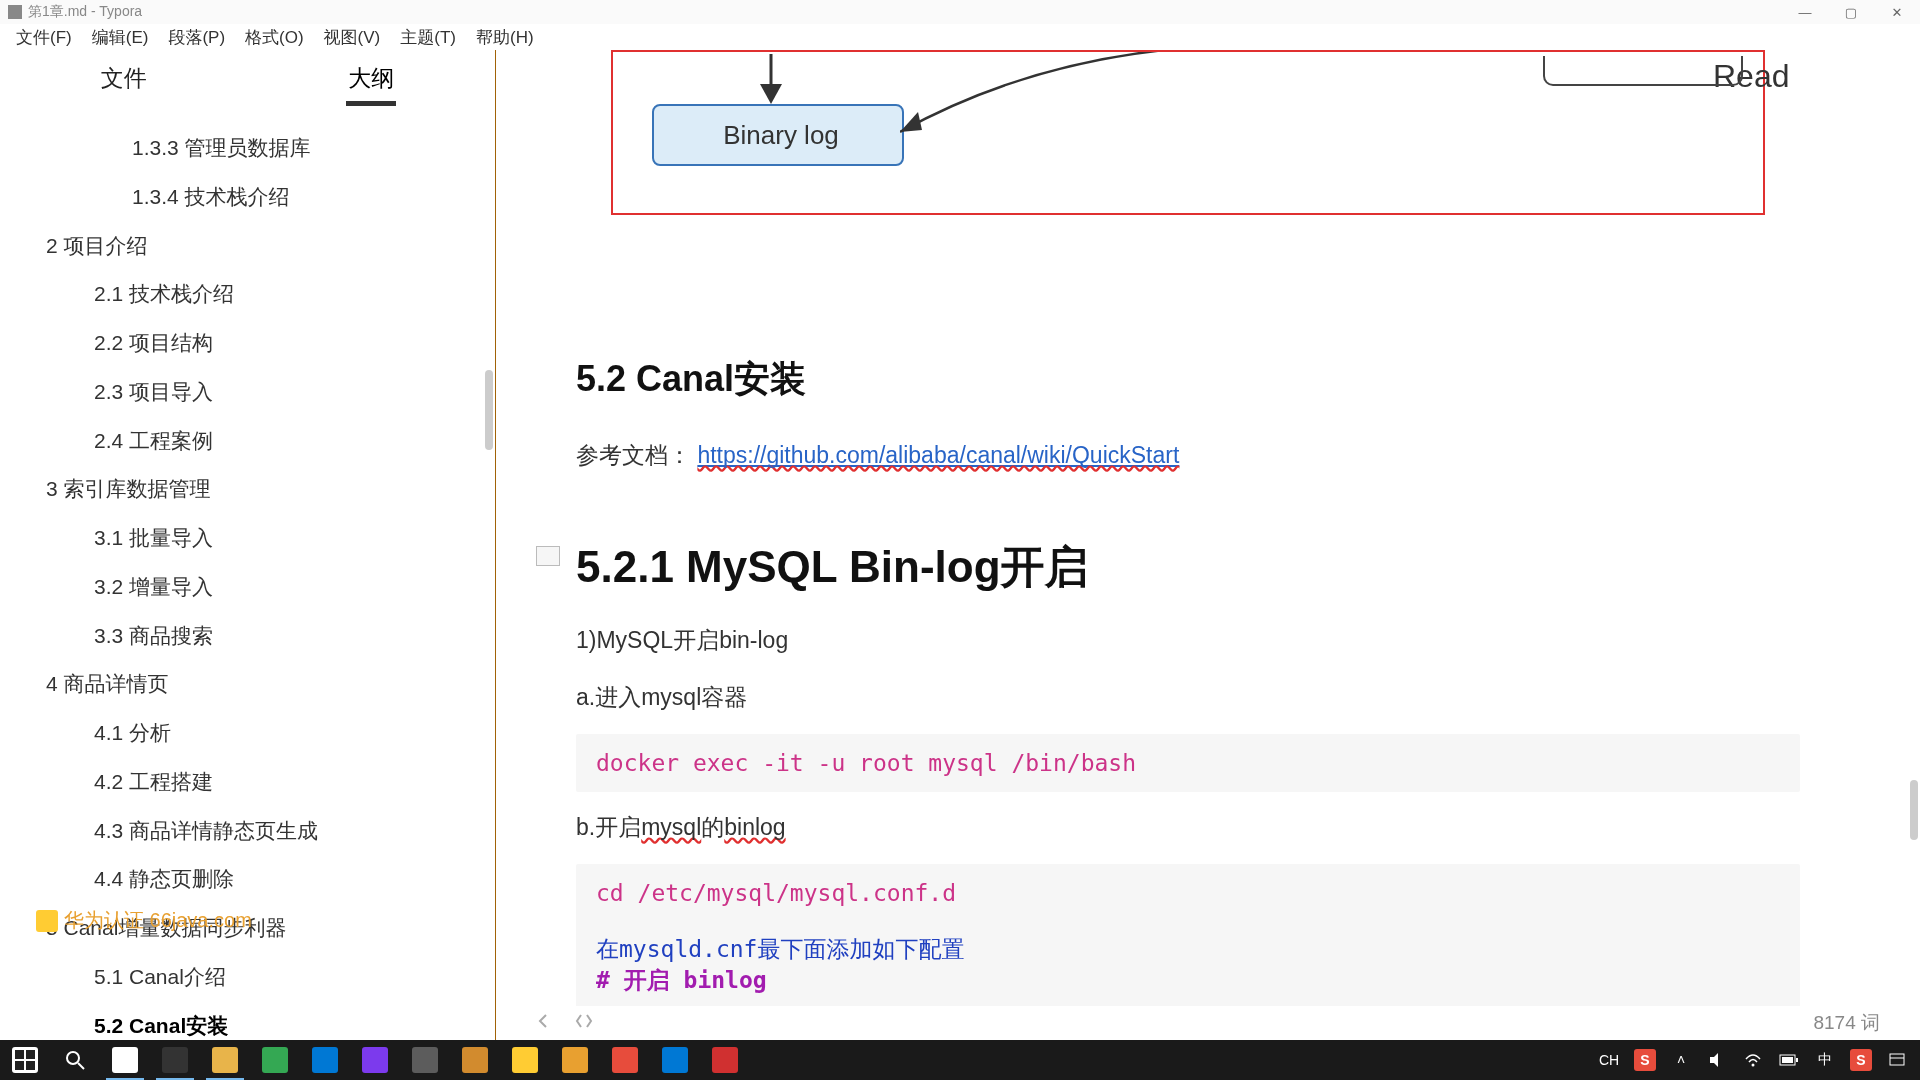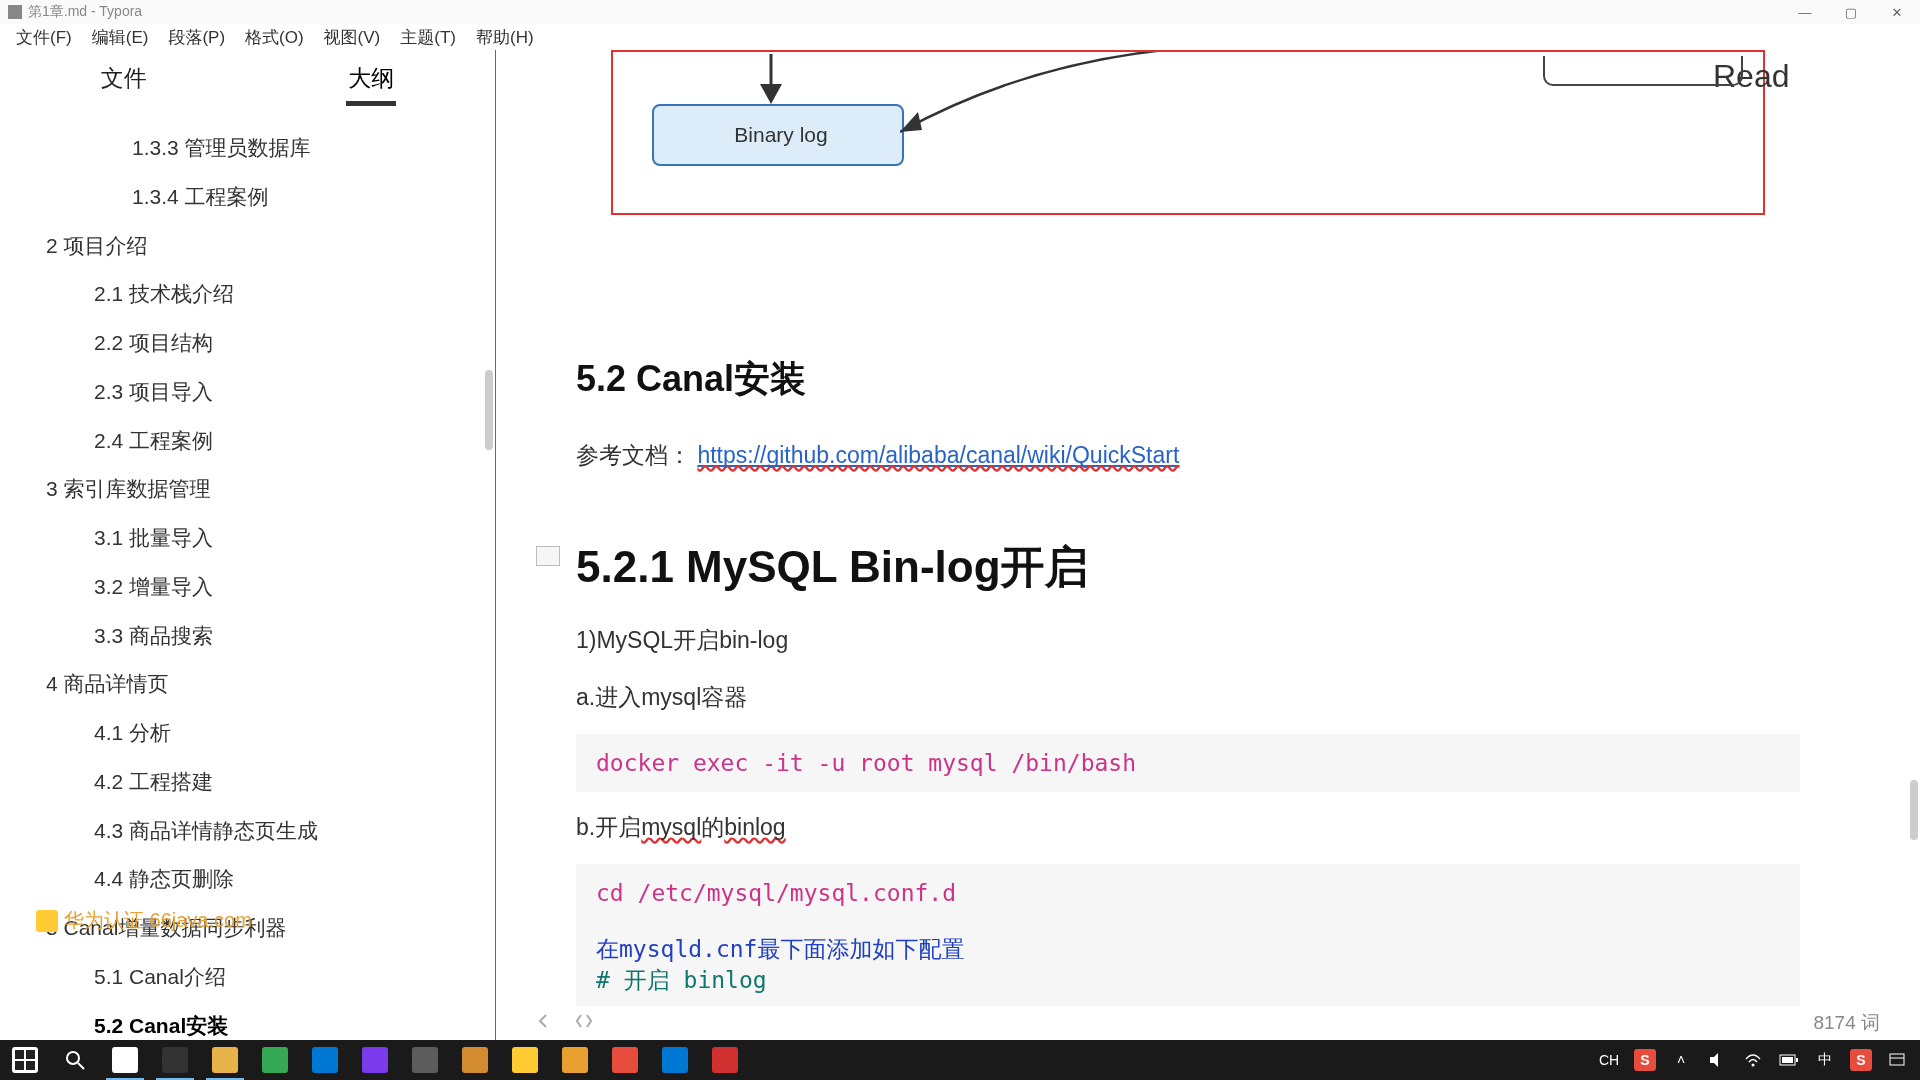--- a/index.html
+++ b/index.html
@@ -27,37 +27,37 @@
 .outline-item.l2 { padding-left: 94px; }
 .outline-item.l3 { padding-left: 86px; margin-left: 46px; }
 .outline-item.active { font-weight: bold; color: #000; }
 .watermark { position: absolute; left: 36px; top: 857px; display: flex; align-items: center; gap: 6px; font-size: 20px; color: #e8a030; pointer-events: none;}
 .watermark .wicon { width: 22px; height: 22px; background: #ffcc33; border-radius: 3px; }
 
 .content { flex: 1; overflow-y: auto; padding: 0 120px 0 80px; position: relative; }
 .content-scroll-indicator { position: fixed; right: 2px; top: 780px; width: 8px; height: 60px; background: #ccc; border-radius: 4px; }
 
 .diagram { border: 2px solid #e03030; margin: 0 auto; width: 1154px; height: 165px; position: relative; background: #fff; }
-.dg-box { position: absolute; border: 2px solid #3874b8; border-radius: 8px; background: #dcecf8; display: flex; align-items: center; justify-content: center; font-size: 21px; color: #333; padding-left: 6px; }
+.dg-box { position: absolute; border: 2px solid #3874b8; border-radius: 8px; background: #dcecf8; display: flex; align-items: center; justify-content: center; font-size: 26px; color: #333; padding-left: 6px; }
 .dg-arrow-down { position: absolute; left: 143px; top: 2px; width: 30px; height: 50px; }
 .dg-arrow-down svg { width: 100%; height: 100%; }
 .dg-read { position: absolute; left: 1100px; top: 6px; font-size: 32px; color: #333; }
 .dg-right-stub { position: absolute; right: 20px; top: 4px; width: 200px; height: 30px; border: 2px solid #444; border-top: none; border-radius: 0 0 10px 10px; }
 .dg-curve { position: absolute; left: 287px; top: 0; width: 1090px; height: 130px; }
 
 h2.section { font-size: 36px; font-weight: bold; margin: 140px 0 30px 0; color: #111; }
 h3.section { font-size: 44px; font-weight: bold; margin: 60px 0 22px 0; color: #111; position: relative; }
 .h3-marker { position: absolute; left: -40px; top: 8px; width: 24px; height: 20px; border: 1px solid #bbb; background: #f6f6f6; }
 p.body { font-size: 23px; line-height: 1.9; color: #333; margin: 14px 0; }
 a.doclink { color: #2864c7; text-decoration: underline; }
 u.redwave { text-decoration: underline wavy #e03030; text-decoration-skip-ink: none; }
 .codeblock { background: #f6f6f6; padding: 16px 20px; font-family: Consolas, monospace; font-size: 23px; margin: 14px 0; border-radius: 2px; }
 .tok-cmd { color: #cc3388; }
 .tok-blue { color: #2040c0; }
-.tok-comment { color: #0f766e; }
+.tok-comment { color: #a21caf; font-weight: bold; }
 
 .bottombar { position: absolute; bottom: 40px; left: 515px; right: 0; height: 34px; display: flex; align-items: center; padding: 0 20px; font-size: 18px; color: #888; background: #fff; }
 .bottom-icons { display: flex; gap: 22px; }
 .bottom-icon { width: 18px; height: 18px; }
 .word-count { margin-left: auto; margin-right: 20px; font-size: 19px; }
 
 .taskbar { position: absolute; bottom: 0; left: 0; right: 0; height: 40px; background: #1a1a1a; display: flex; align-items: center; }
 .task-item { width: 50px; height: 40px; display: flex; align-items: center; justify-content: center; position: relative; }
 .task-item.active::after { content:""; position:absolute; bottom:0; left:6px; right:6px; height:2px; background:#76b9ed; }
 .task-icon { width: 26px; height: 26px; border-radius: 3px; }
@@ -88,21 +88,21 @@
 </div>
 
 <div class="main-area">
   <div class="sidebar">
     <div class="sidebar-tabs">
       <div class="sidebar-tab">文件</div>
       <div class="sidebar-tab active">大纲</div>
     </div>
     <div class="outline" id="outline">
         <div class="outline-item l3">1.3.3 管理员数据库</div>
-        <div class="outline-item l3">1.3.4 工程案例</div>
+        <div class="outline-item l3">1.3.4 技术栈介绍</div>
         <div class="outline-item l1">2 项目介绍</div>
         <div class="outline-item l2">2.1 技术栈介绍</div>
         <div class="outline-item l2">2.2 项目结构</div>
         <div class="outline-item l2">2.3 项目导入</div>
         <div class="outline-item l2">2.4 工程案例</div>
         <div class="outline-item l1">3 索引库数据管理</div>
         <div class="outline-item l2">3.1 批量导入</div>
         <div class="outline-item l2">3.2 增量导入</div>
         <div class="outline-item l2">3.3 商品搜索</div>
         <div class="outline-item l1">4 商品详情页</div>

